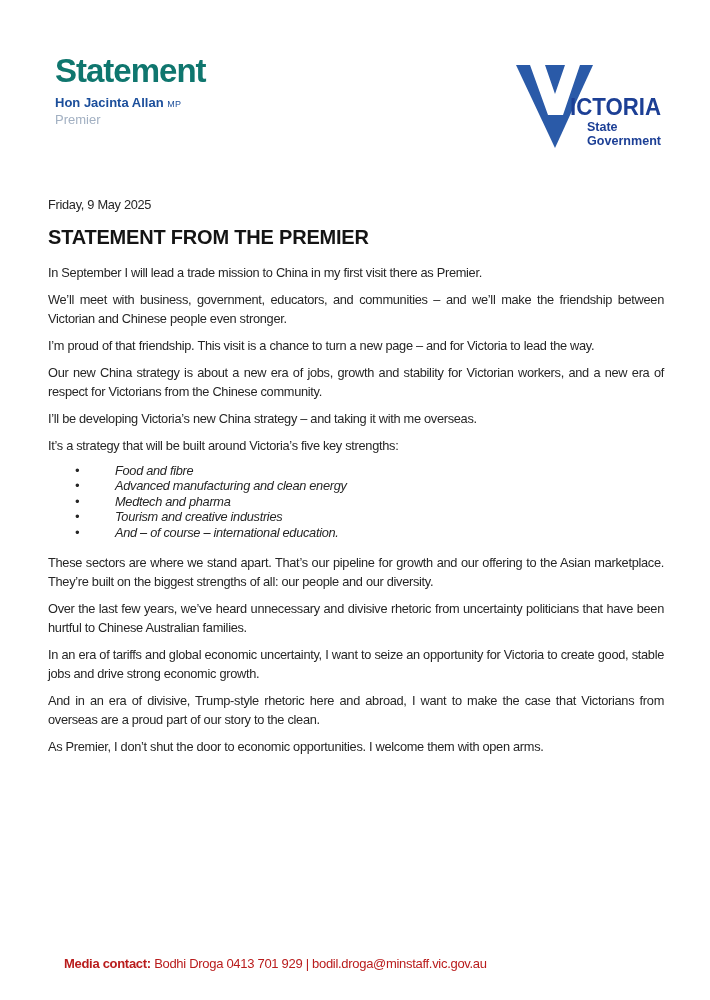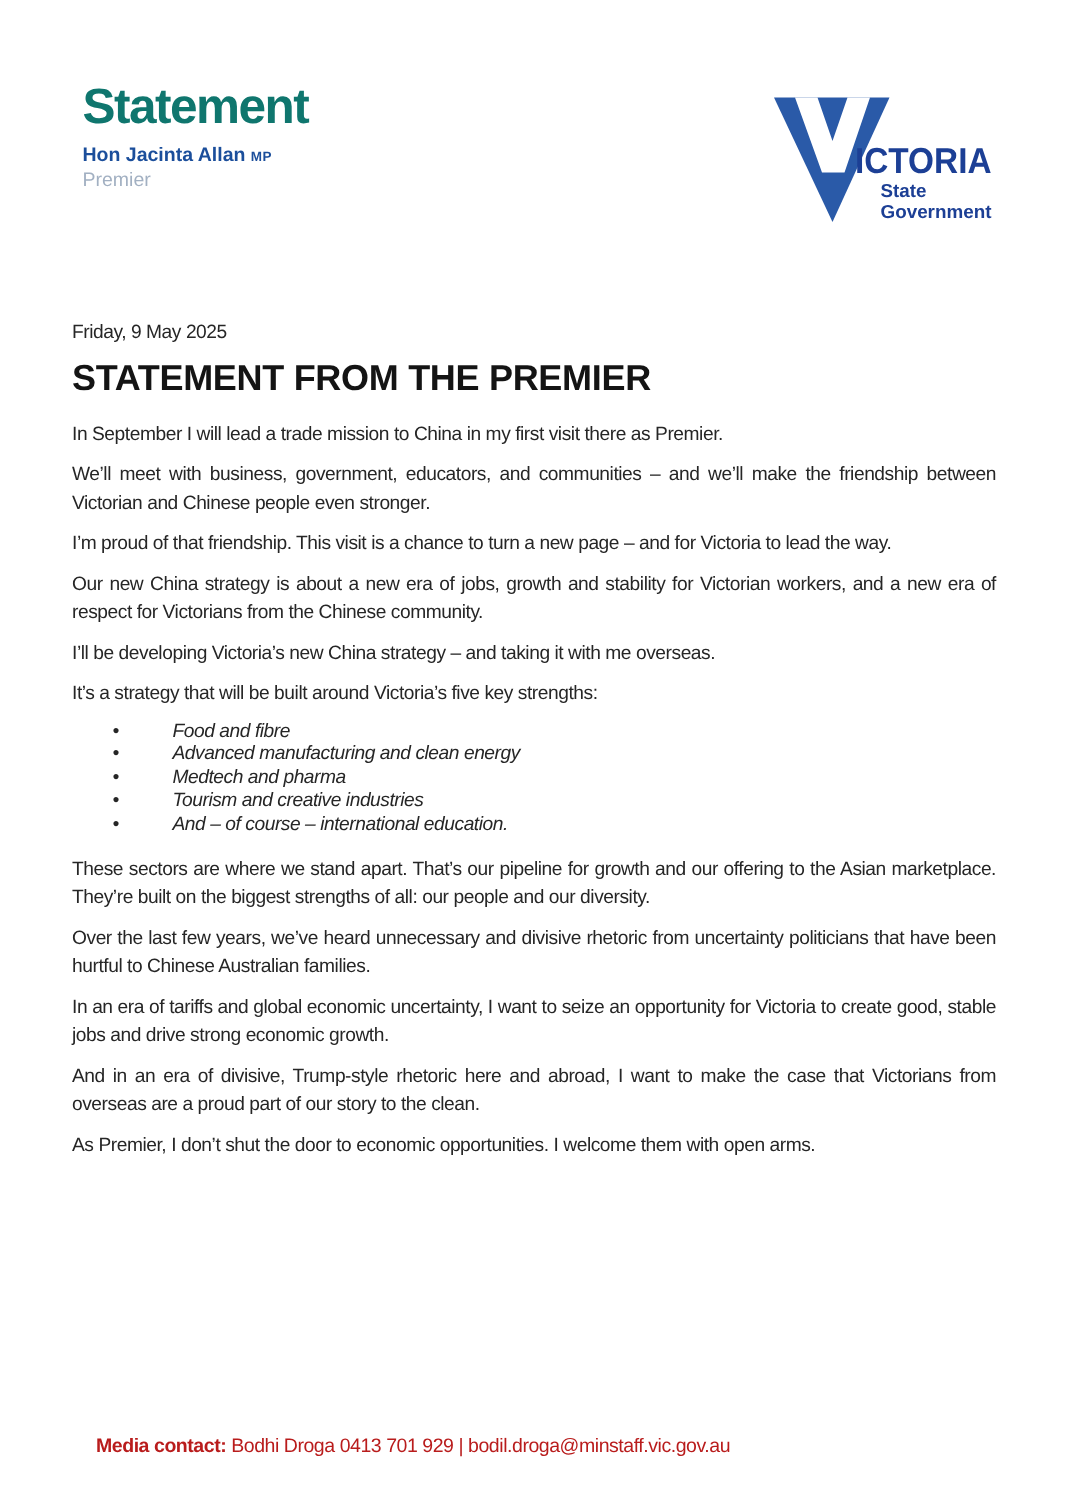--- a/index.html
+++ b/index.html
@@ -13,36 +13,35 @@
   }
   .page{position:absolute;inset:0;background:#ffffff;}
 
   
   .masthead{position:absolute;left:55px;top:53px;}
   .masthead-title{
     font-size:33px;font-weight:bold;color:#0f766e;
     letter-spacing:-1px;line-height:1.1;
   }
   .author-line{margin-top:7px;font-size:13px;font-weight:bold;color:#1b4e9b;line-height:1.15;}
-  .author-postnominal{font-size:9px;font-weight:bold;letter-spacing:.3px;}
+  .author-postnominal{font-size:9px;font-weight:normal;letter-spacing:.3px;}
   .author-role{font-size:13px;color:#a2b0c2;line-height:1.2;margin-top:1px;}
 
   
   .logo{position:absolute;top:60px;right:46px;width:150px;height:92px;}
 
   
   .content{
     position:absolute;left:48px;right:46px;top:197px;
     font-size:12.8px;letter-spacing:-0.3px;line-height:19px;
     color:#262626;
-    margin-top:16px;
   }
   .doc-date{line-height:16px;margin:0 0 12px 0;}
   .doc-title{
-    font-size:24px;font-weight:bold;color:#141414;
+    font-size:20px;font-weight:bold;color:#141414;
     letter-spacing:-0.2px;line-height:24px;margin:0 0 14px 0;
   }
   .para{margin:0 0 8px 0;text-align:justify;}
   ul.strengths{margin:2px 0 13px 0;padding:0 0 0 67px;list-style:none;font-style:italic;}
   ul.strengths li{position:relative;line-height:15.4px;margin:0;}
   ul.strengths li::before{
     content:"\2022";position:absolute;left:-40px;top:0;
     font-size:12.8px;color:#262626;
   }
 

